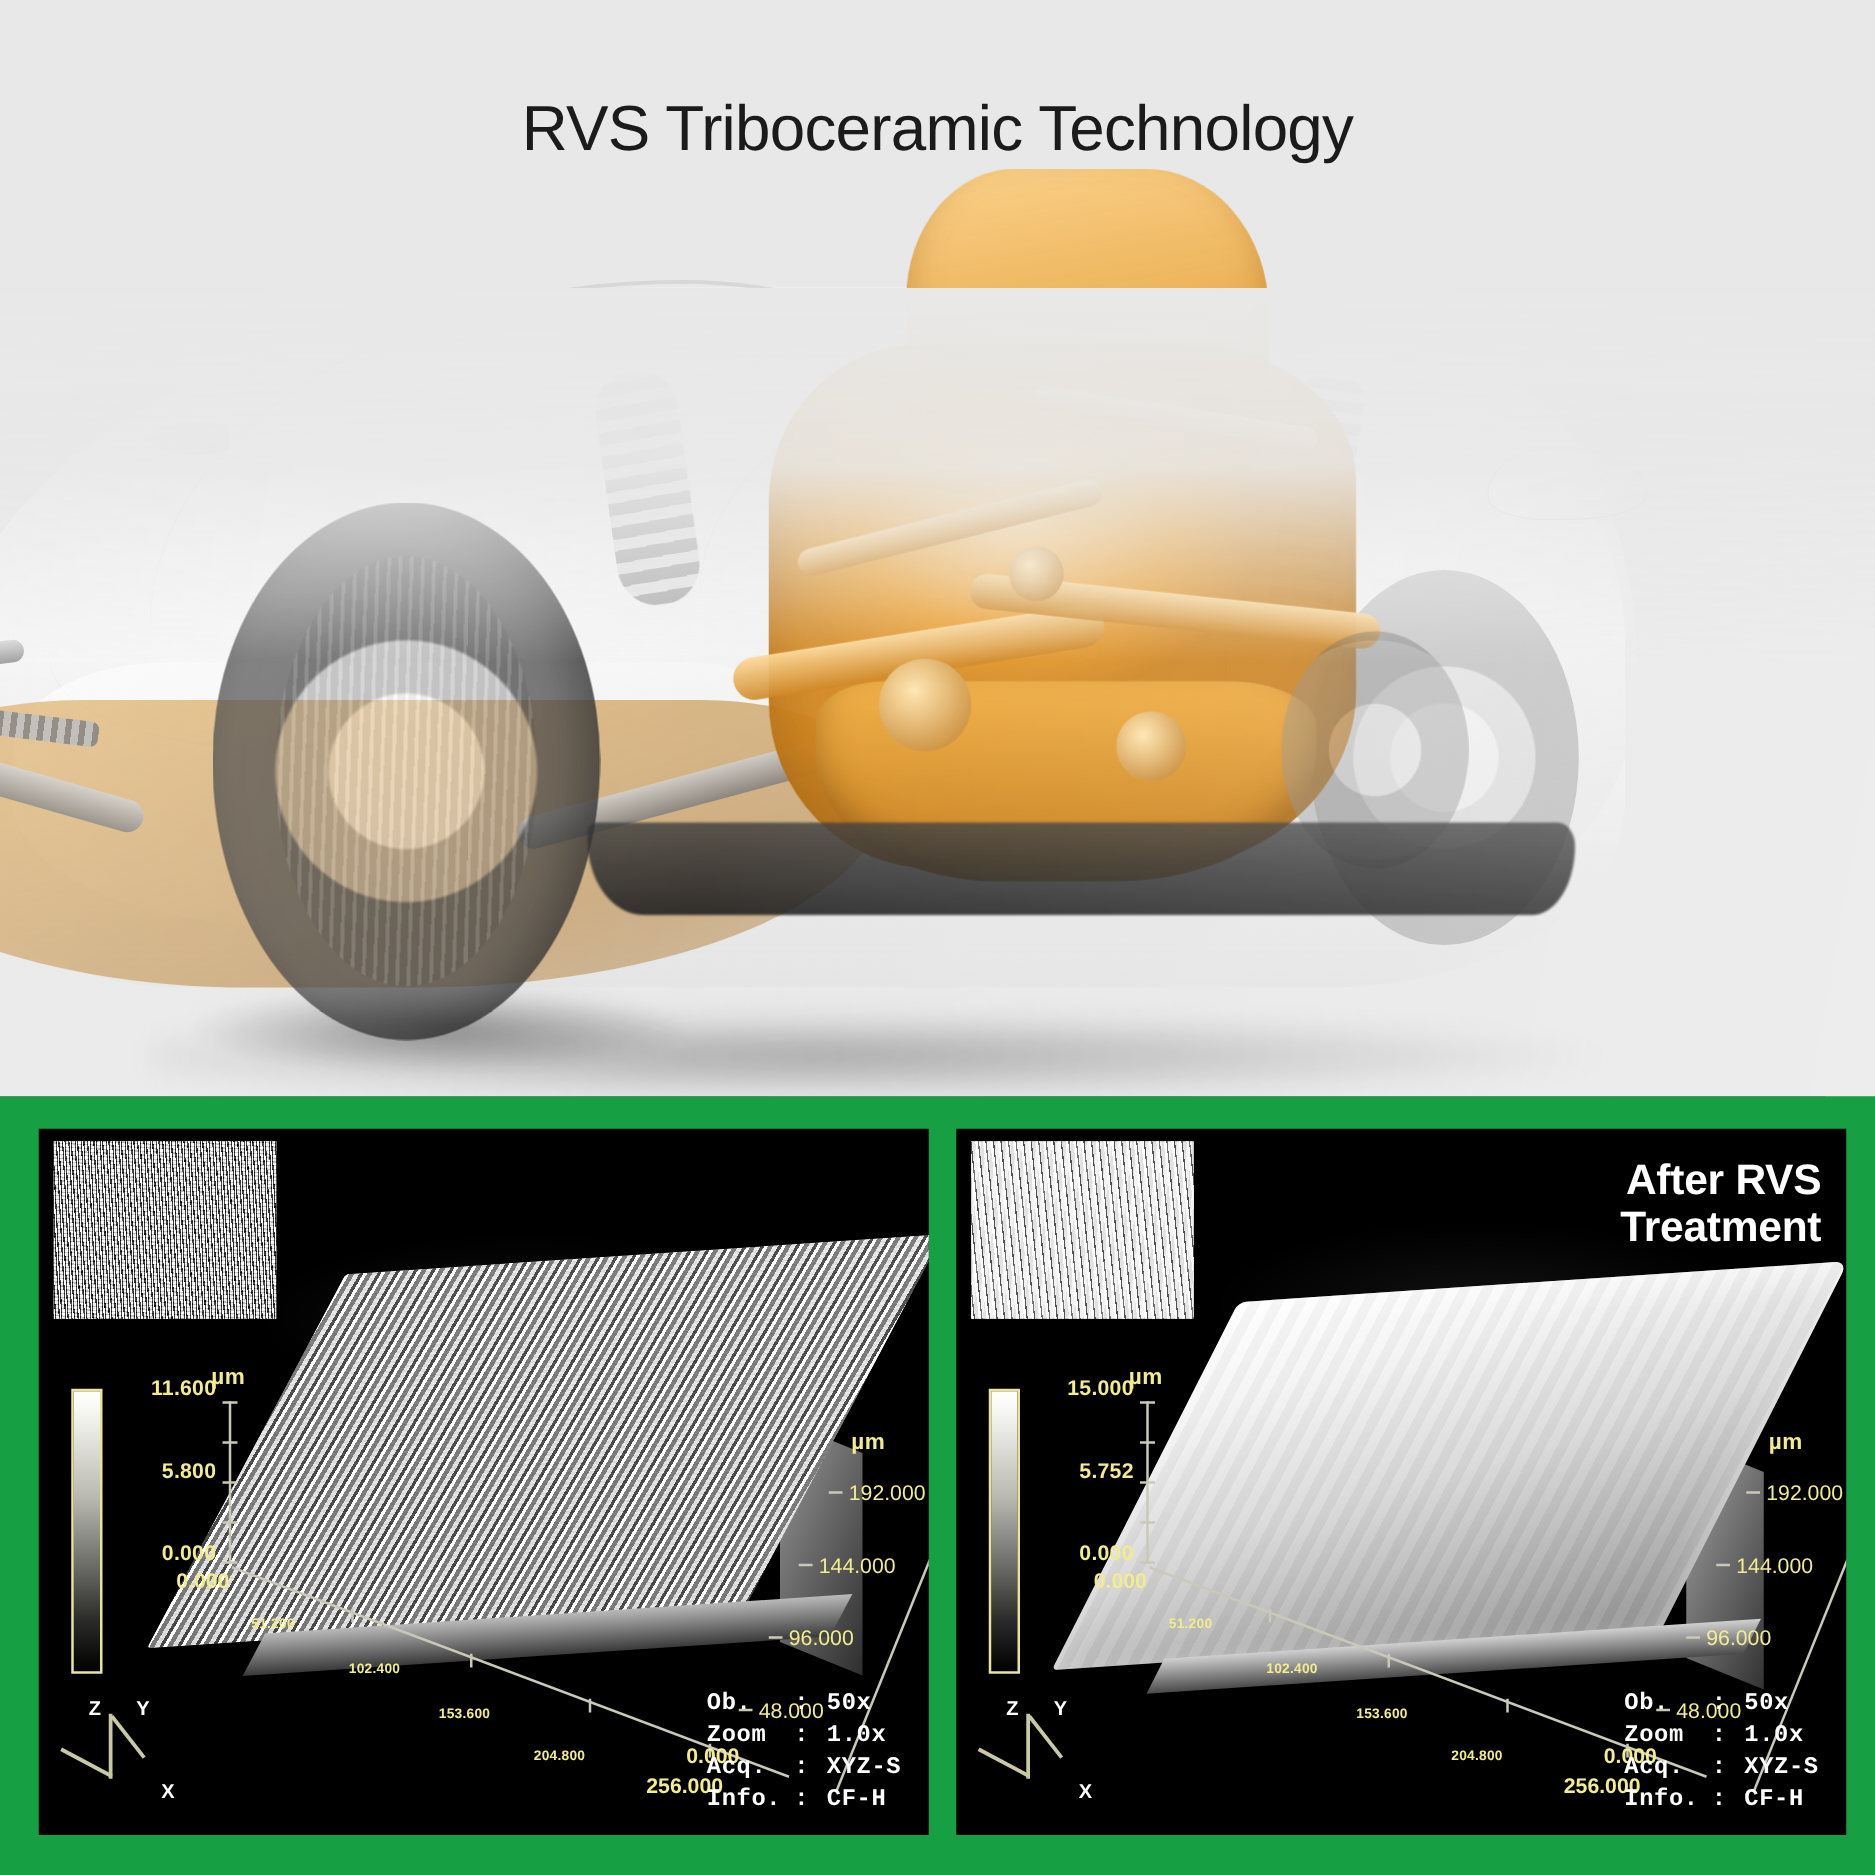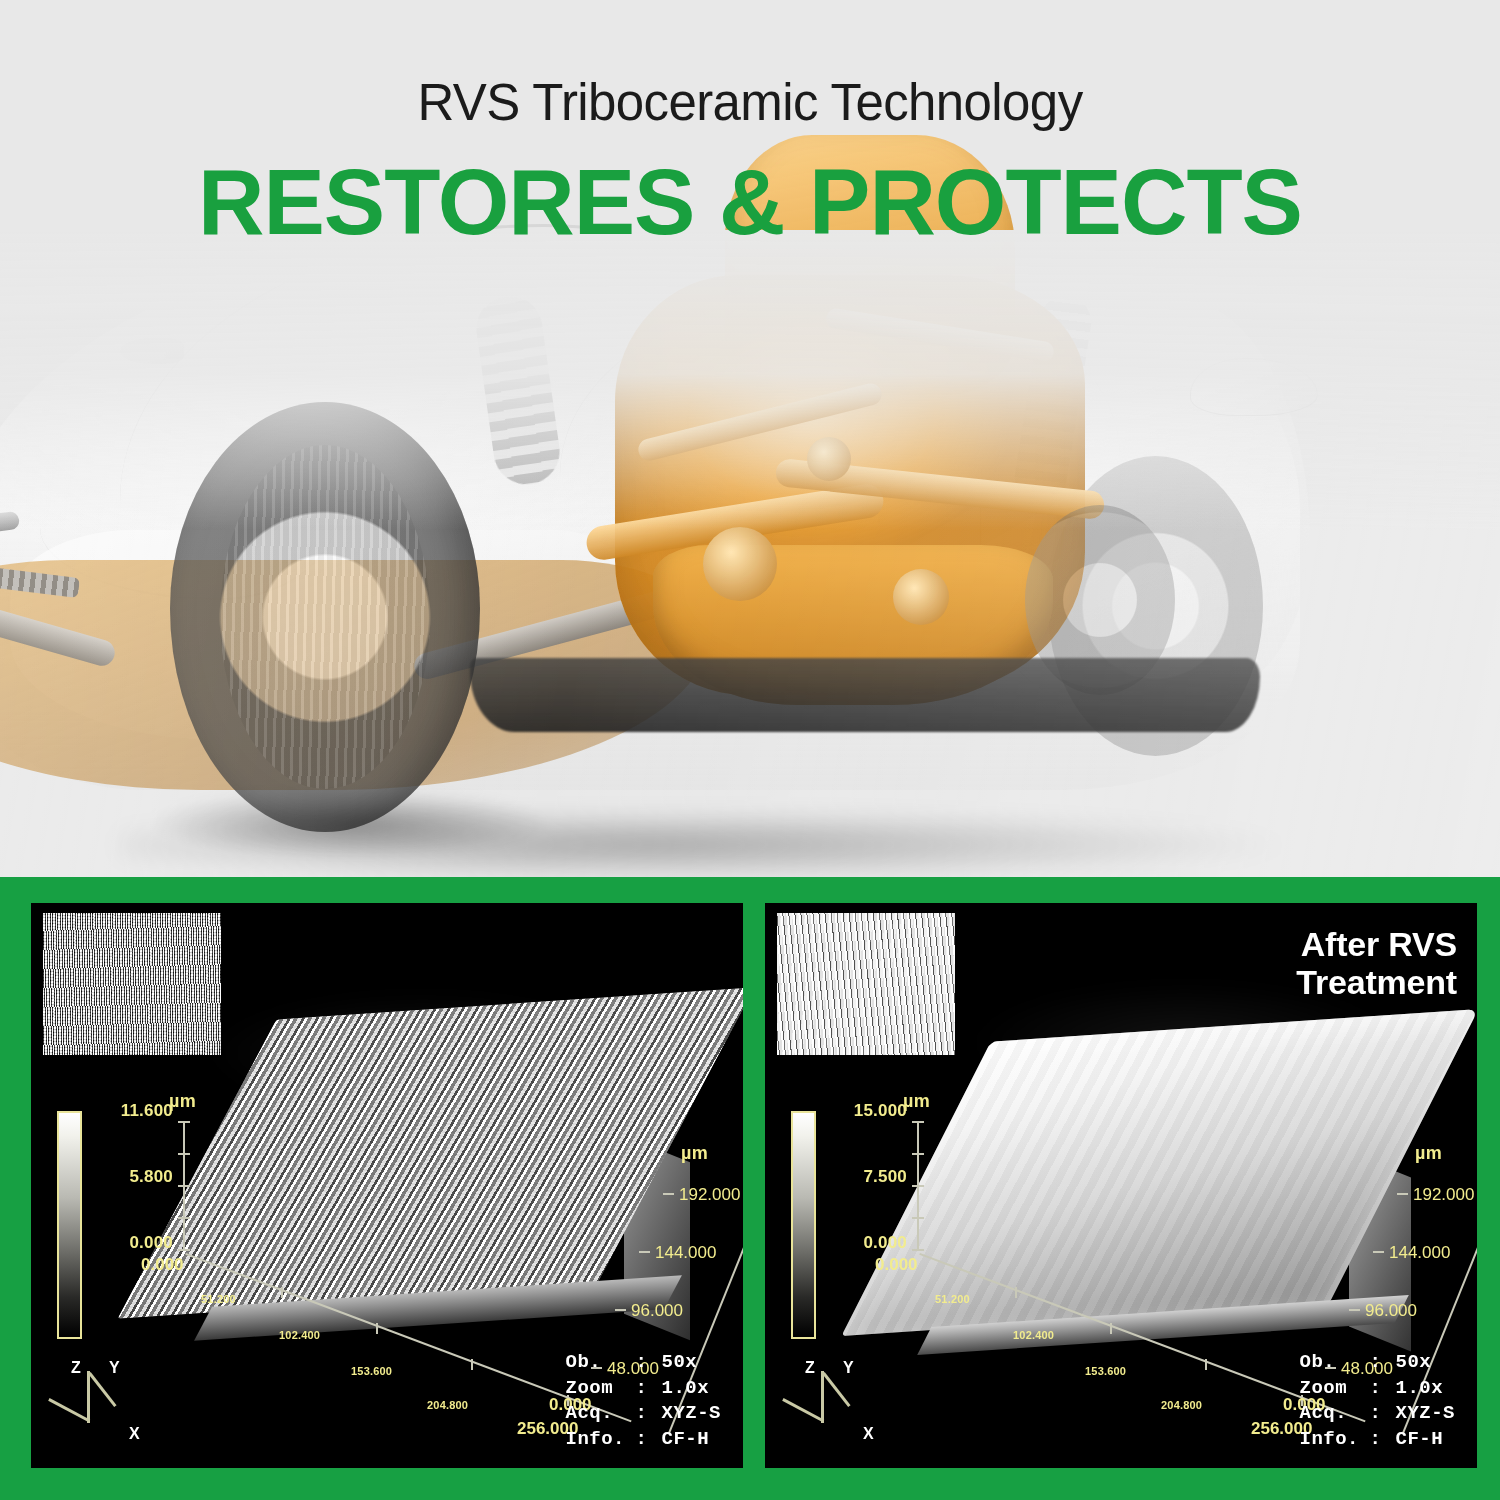--- a/index.html
+++ b/index.html
@@ -431,21 +431,20 @@
       <div class="car-splitter"></div>
       <div class="wheel front"></div>
       <div class="wheel-shadow"></div>
       <div class="ground-shadow"></div>
       <div class="glass-overlay"></div>
       <div class="hero-fade"></div>
     </div>
 
     <div class="head-block">
       <div class="h-title">RVS Triboceramic Technology</div>
-      <div class="h-headline">RESTORES &amp; PROTECTS</div>
     </div>
   </section>
 
   <section class="compare">
 
     <div class="panel left">
       <div class="inset"></div>
 
       <div class="surf-shadow" style="left:180px;top:90px;"></div>
       <div class="surface">
@@ -535,21 +534,21 @@
       <div class="surf-shadow" style="left:210px;top:80px;"></div>
       <div class="surface" style="left:160px;top:112px;">
         <div class="smooth-side"></div>
         <div class="smooth-top"></div>
         <div class="smooth-front"></div>
       </div>
 
       <div class="colorbar"></div>
       <div class="cb-labels">
         <div class="cb-lab" style="top:0px">15.000</div>
-        <div class="cb-lab" style="top:66px">7.500</div>
+        <div class="cb-lab" style="top:66px">5.752</div>
         <div class="cb-lab" style="top:132px">0.000</div>
       </div>
 
       <div class="zlabel">µm</div>
       <div class="zaxis">
         <div class="tick" style="top:0px"></div>
         <div class="tick" style="top:32px"></div>
         <div class="tick" style="top:64px"></div>
         <div class="tick" style="top:96px"></div>
         <div class="tick" style="top:128px"></div>

